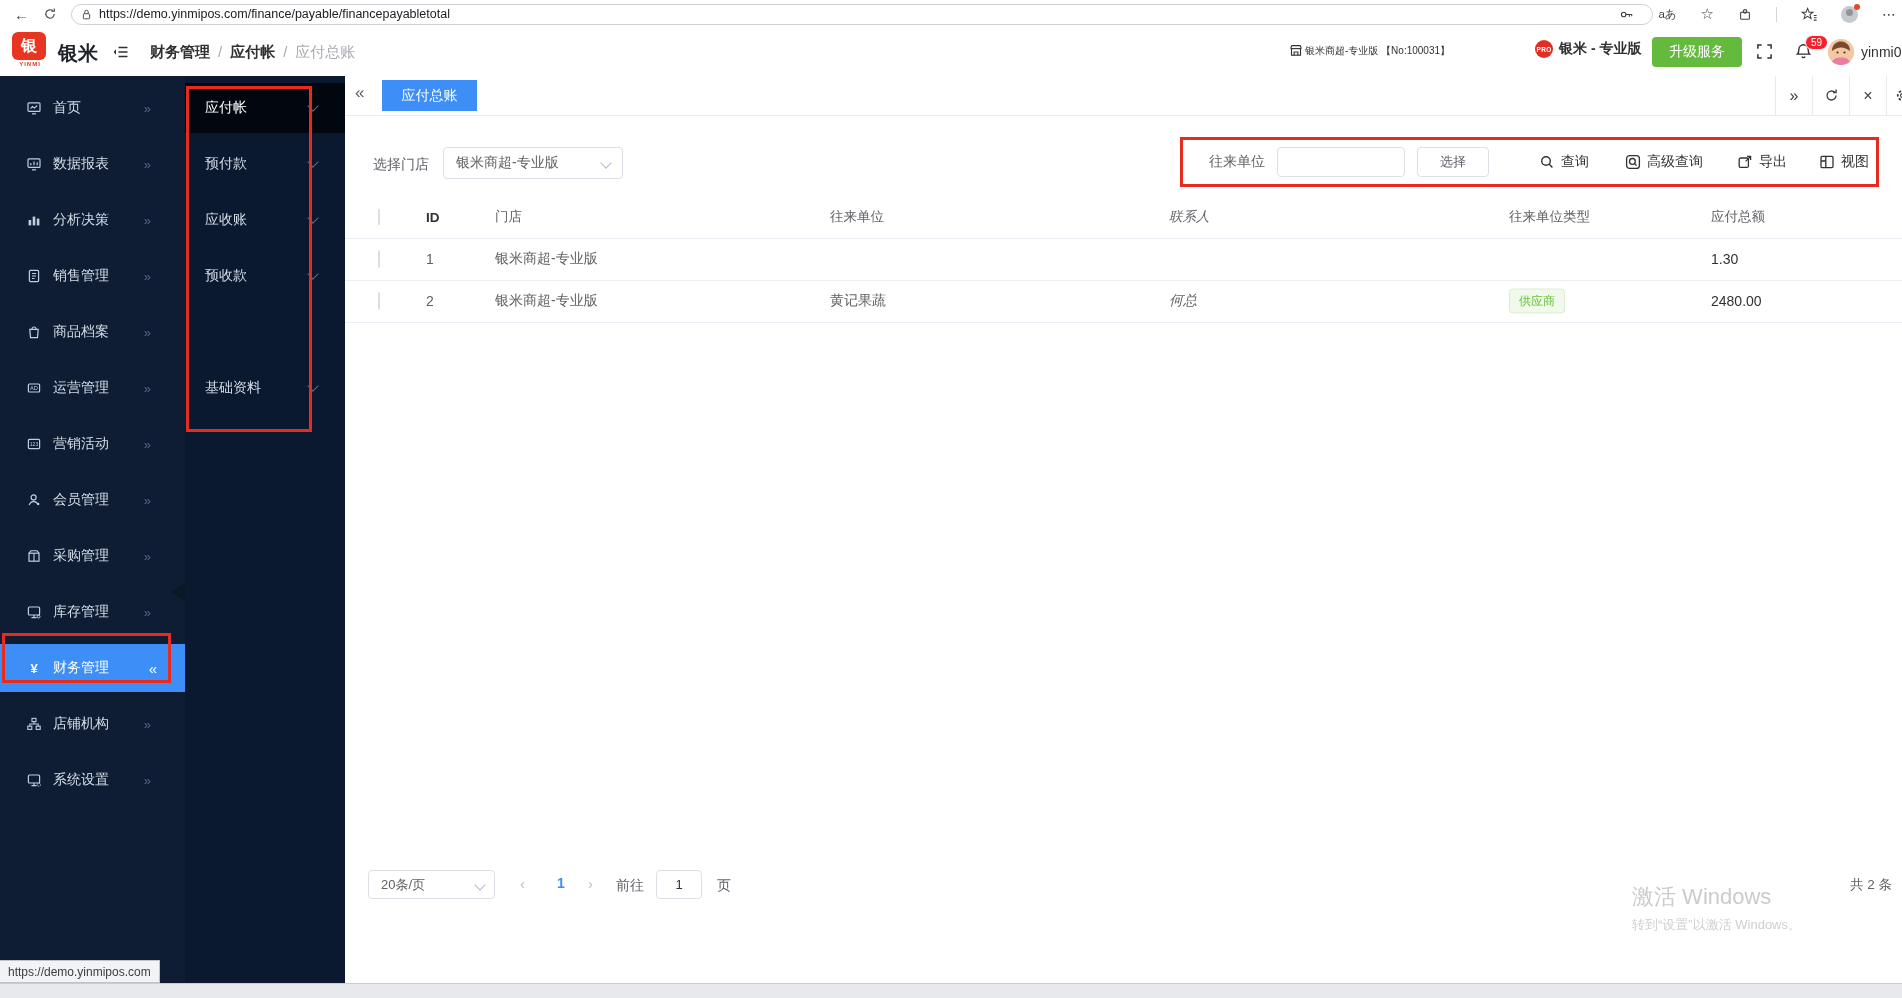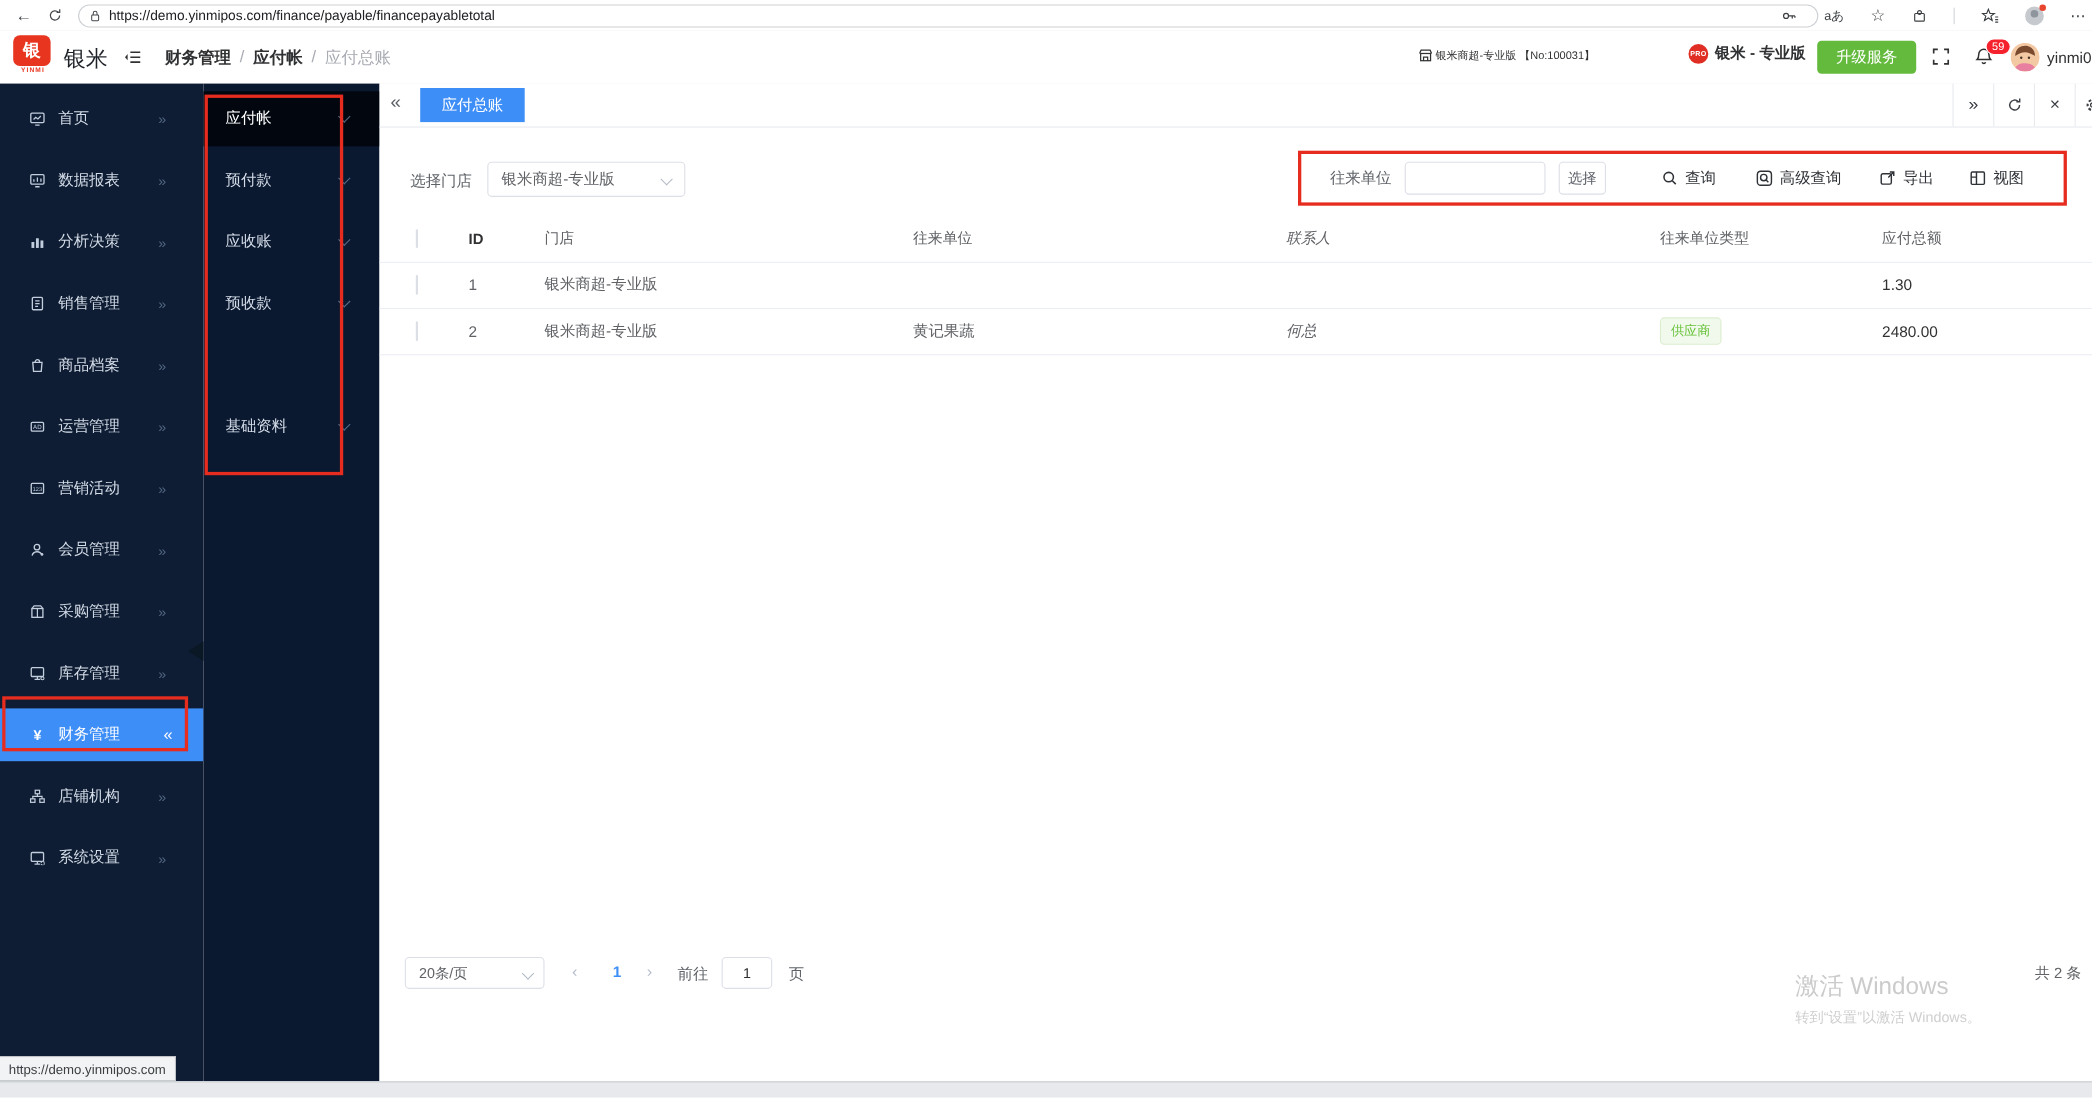--- a/index.html
+++ b/index.html
@@ -18,21 +18,21 @@
   .b-prof{position:relative;width:17px;height:17px;border-radius:50%;background:#c6cacf;}
   .b-prof .head{position:absolute;left:5px;top:3px;width:7px;height:7px;border-radius:50%;background:#8f959c;}
   .b-prof .dot{position:absolute;right:-2px;top:-2px;width:6px;height:6px;border-radius:50%;background:#e8452f;}
   
   .appheader{position:absolute;top:28px;left:0;width:1902px;height:48px;background:#fff;
              border-bottom:1px solid #eef0f3;}
   .logo{position:absolute;left:12px;top:4px;width:36px;text-align:center;}
   .logo-sq{width:34px;height:28px;border-radius:6px;background:#e8351f;color:#fff;font-size:16px;
            font-weight:bold;display:flex;align-items:center;justify-content:center;}
   .logo-sub{font-size:6px;font-weight:bold;color:#e8351f;letter-spacing:1px;margin-top:1px;}
-  .brand{position:absolute;left:58px;top:12px;font-size:20px;font-weight:normal;color:#1f2329;}
+  .brand{position:absolute;left:58px;top:12px;font-size:20px;font-weight:bold;color:#1f2329;}
   .fold{position:absolute;left:112px;top:15px;}
   .crumb{position:absolute;left:150px;top:15px;font-size:15px;display:flex;gap:8px;}
   .crumb .b{font-weight:bold;color:#303133;} .crumb .s{color:#a8abb2;} .crumb .last{color:#a8abb2;}
   .h-store{position:absolute;left:1288px;top:15px;display:flex;align-items:center;gap:1px;font-size:10px;color:#303133;}
   .h-ed{position:absolute;left:1535px;top:12px;display:flex;align-items:center;gap:6px;font-size:14px;font-weight:bold;color:#303133;}
   .pro{width:18px;height:18px;border-radius:50%;background:#e02e24;color:#fff;font-size:6.5px;font-weight:bold;
        display:flex;align-items:center;justify-content:center;letter-spacing:.3px;}
   .upg{position:absolute;left:1652px;top:9px;width:90px;height:30px;background:#64ba3d;color:#fff;
        font-size:14px;border:none;border-radius:4px;display:flex;align-items:center;justify-content:center;}
   .fullscr{position:absolute;left:1756px;top:15px;}
@@ -76,21 +76,21 @@
   
   .flabel{position:absolute;left:28px;top:80px;font-size:14px;color:#5f6368;}
   .fselect{position:absolute;left:98px;top:71px;width:180px;height:32px;border:1px solid #dcdfe6;border-radius:4px;
            box-sizing:border-box;display:flex;align-items:center;font-size:14px;color:#606266;}
   .fselect .v{margin-left:12px;} .fselect .chev{margin-right:12px;border-color:#b6bcc8;}
   .toolbar{position:absolute;left:1180px;top:137px;width:699px;height:50px;border:3px solid #e62c1e;
            box-sizing:border-box;display:flex;align-items:center;padding-left:26px;}
   .tb-label{font-size:14px;color:#5f6368;}
   .tb-input{width:128px;height:30px;border:1px solid #dcdfe6;border-radius:4px;margin-left:12px;
             box-sizing:border-box;font-size:13px;padding:0 8px;color:#303133;}
-  .tb-btn{width:43px;height:30px;border:1px solid #dcdfe6;border-radius:4px;background:#fff;margin-left:12px;
+  .tb-btn{width:72px;height:30px;border:1px solid #dcdfe6;border-radius:4px;background:#fff;margin-left:12px;
           font-size:13px;color:#5a5e66;display:flex;align-items:center;justify-content:center;}
   .tb-group{display:flex;align-items:center;gap:6px;font-size:14px;color:#2f3237;margin-left:36px;}
   .tb-group.first{margin-left:50px;}
   
   .thead{position:absolute;top:119px;left:0;width:1557px;height:43px;border-bottom:1px solid #ebeef5;
          font-size:13.5px;color:#606266;}
   .trow{position:absolute;left:0;width:1557px;height:42px;border-bottom:1px solid #ebeef5;font-size:14px;color:#606266;}
   .cell{position:absolute;top:50%;transform:translateY(-50%);white-space:nowrap;}
   .c-cb{left:33px;} .c-id{left:81px;} .c-store{left:150px;} .c-unit{left:485px;}
   .c-contact{left:824px;font-style:italic;} .c-type{left:1164px;} .c-amt{left:1366px;}

